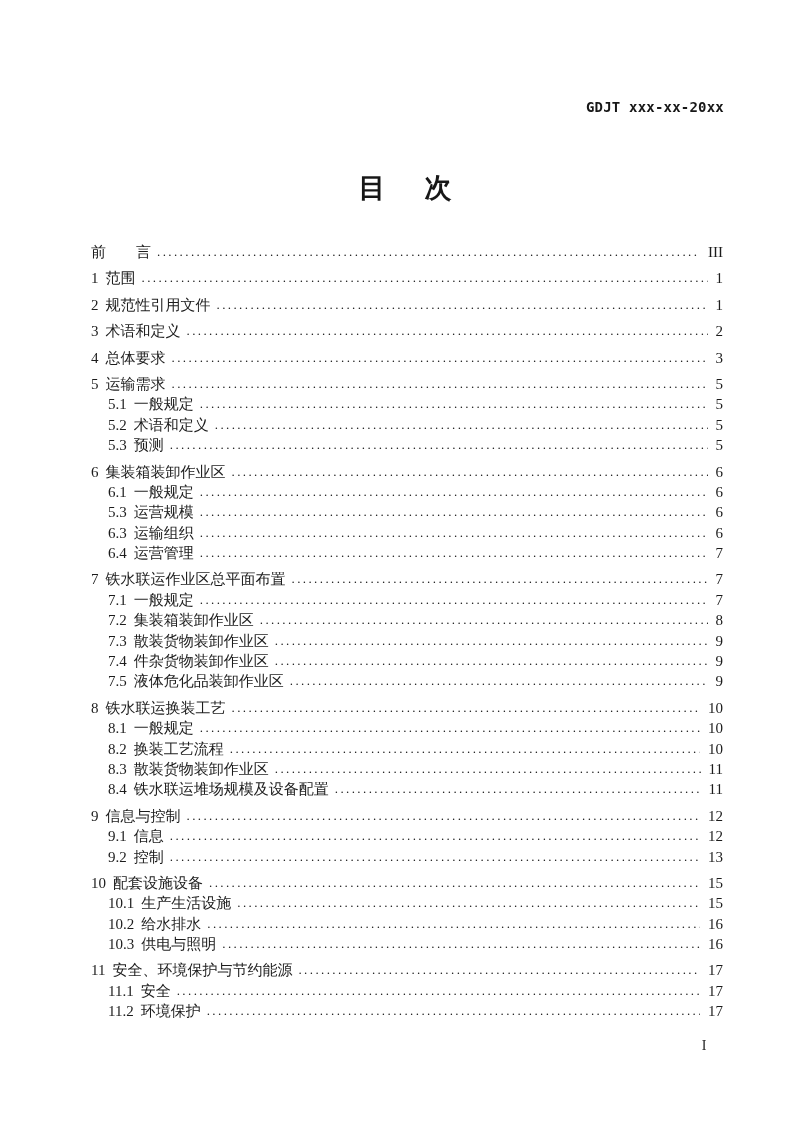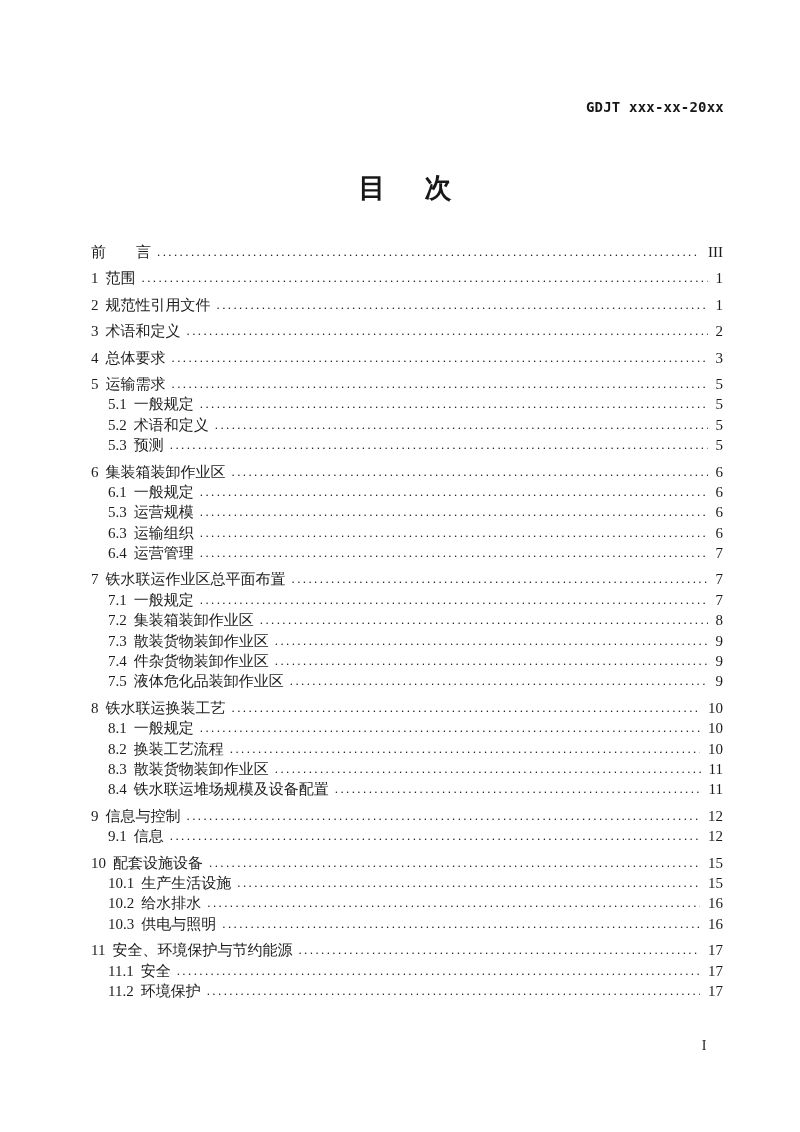--- a/index.html
+++ b/index.html
@@ -33,21 +33,21 @@
     letter-spacing: 6px;
     color: #171717;
   }
   .toc {
     position: absolute;
     left: 91px; top: 242px;
     width: 632px;
   }
   .toc-row {
     display: flex;
-    align-items: flex-start;
+    align-items: flex-end;
     height: 20.4px;
     line-height: 20.4px;
     font-size: 15px;
     white-space: nowrap;
   }
   .toc-row.l1 { margin-top: 6px; }
   .toc-row.l1.first { margin-top: 0; }
   .toc-row.l2 { padding-left: 17px; }
   .toc-num {
     font-family: "Liberation Serif", "DejaVu Serif", serif;
@@ -247,20 +247,26 @@
     <span class="toc-title">信息与控制</span>
     <span class="toc-leader"></span>
     <span class="toc-page">12</span>
   </div>
     <div class="toc-row l2">
     <span class="toc-num">9.1</span>
     <span class="toc-title">信息</span>
     <span class="toc-leader"></span>
     <span class="toc-page">12</span>
   </div>
+    <div class="toc-row l2">
+    <span class="toc-num">9.2</span>
+    <span class="toc-title">控制</span>
+    <span class="toc-leader"></span>
+    <span class="toc-page">13</span>
+  </div>
     <div class="toc-row l1">
     <span class="toc-num">10</span>
     <span class="toc-title">配套设施设备</span>
     <span class="toc-leader"></span>
     <span class="toc-page">15</span>
   </div>
     <div class="toc-row l2">
     <span class="toc-num">10.1</span>
     <span class="toc-title">生产生活设施</span>
     <span class="toc-leader"></span>

